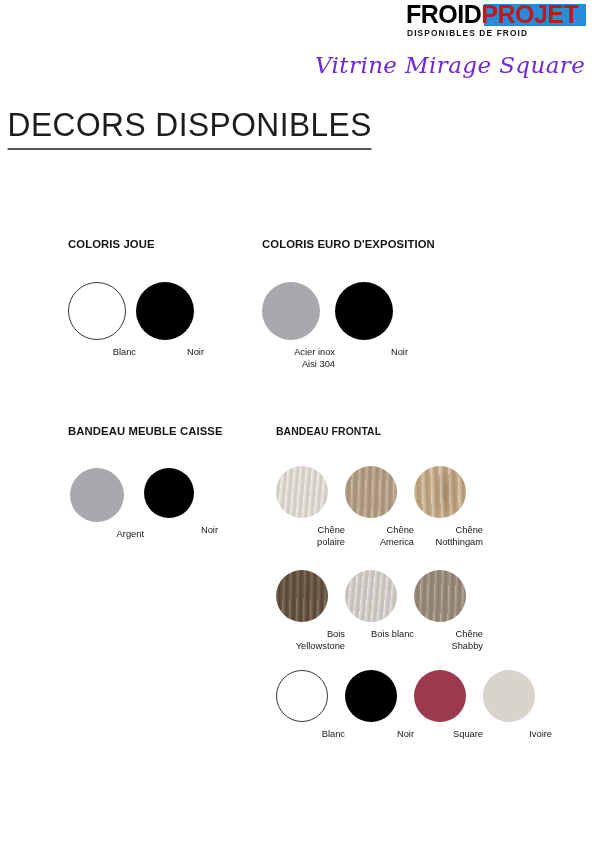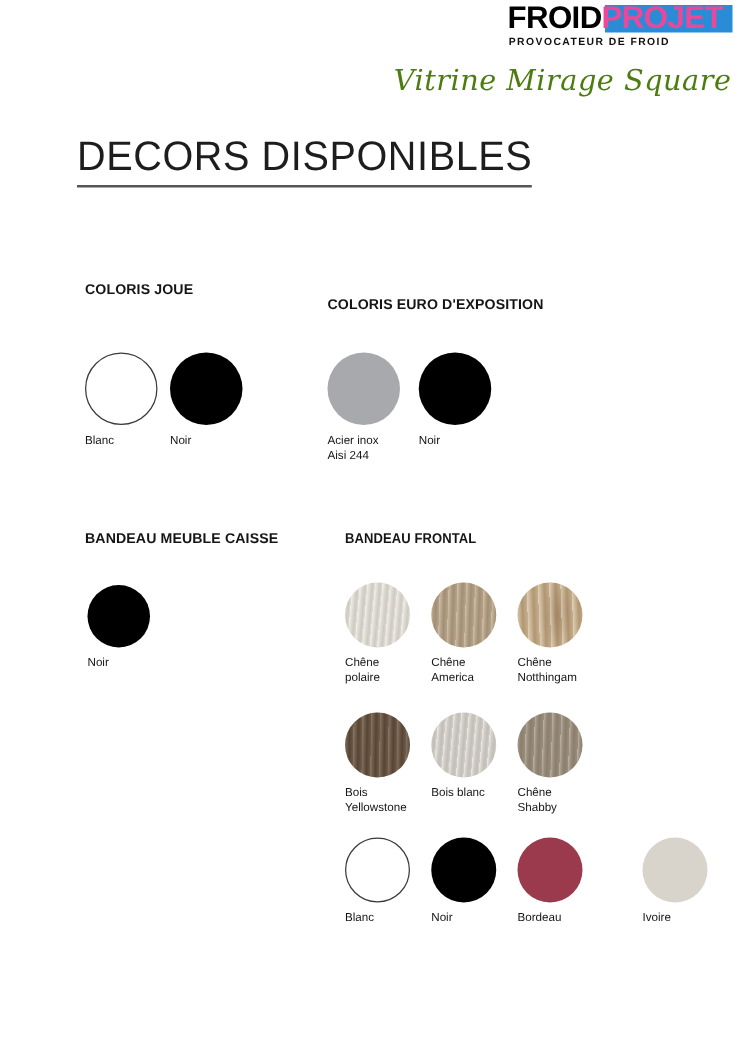--- a/index.html
+++ b/index.html
@@ -43,21 +43,21 @@
     top: -2px;
     width: 180px;
     font-family: "Liberation Sans", sans-serif;
     font-weight: bold;
     font-size: 25px;
     letter-spacing: -0.5px;
     line-height: 25px;
     white-space: nowrap;
   }
   .logo-text .euro { color: #000000; }
-  .logo-text .projet { color: #ec4899; }
+  .logo-text .projet { color: #b91c1c; }
   .logo-sub {
     position: absolute;
     top: 24px;
     left: 1px;
     width: 180px;
     font-size: 8.3px;
     font-weight: bold;
     letter-spacing: 1.15px;
     color: #111111;
     white-space: nowrap;
@@ -66,32 +66,31 @@
   
   .script-title {
     position: absolute;
     top: 52px;
     left: 315px;
     width: 265px;
     text-align: center;
     font-family: "DejaVu Serif", serif;
     font-style: italic;
     font-size: 23px;
-    color: #4d7c0f;
+    color: #6d28d9;
     white-space: nowrap;
     letter-spacing: 0.4px;
   }
 
   
   .main-title-wrap {
     position: absolute;
     top: 106px;
     left: 0;
     width: 487px;
-    text-align: center;
   }
   .main-title {
     display: inline-block;
     font-family: "Liberation Sans", sans-serif;
     font-size: 33px;
     font-weight: 300;
     letter-spacing: 0.5px;
     color: #1d1d1d;
     padding-bottom: 4px;
     border-bottom: 2.2px solid #555555;
@@ -100,29 +99,30 @@
 
   
   .section-title {
     position: absolute;
     font-size: 11.3px;
     font-weight: bold;
     letter-spacing: 0.1px;
     color: #151515;
     white-space: nowrap;
   }
-  .sec-joue      { top: 226px; left: 68px; }
+  .sec-joue      { top: 238px; left: 68px; }
   .sec-plan      { top: 238px; left: 262px; }
   .sec-caisse    { top: 425px; left: 68px; }
   .sec-bandeau   { top: 425px; left: 276px; transform: scaleX(0.92); transform-origin: left center; }
 
   
   .swatch-row {
     position: absolute;
     display: flex;
+    text-align: right;
   }
   .swatch {
     display: block;
     position: relative;
   }
   .dot {
     border-radius: 50%;
     display: block;
   }
   .dot-outline {
@@ -157,21 +157,21 @@
 </head>
 <body>
 
 <div class="logo-block">
   <div class="logo-main">
     <div class="logo-blue"></div>
     <div class="logo-text">
       <span class="euro">FROID</span><span class="projet">PROJET</span>
     </div>
   </div>
-  <div class="logo-sub">PROVOCATEUR DE FROID</div>
+  <div class="logo-sub">DISPONIBLES DE FROID</div>
 </div>
 
 <div class="script-title">Vitrine Mirage Square</div>
 
 <div class="main-title-wrap">
   <span class="main-title">DECORS DISPONIBLES</span>
 </div>
 
 <div class="section-title sec-joue">COLORIS JOUE</div>
 <div class="section-title sec-plan">COLORIS EURO D'EXPOSITION</div>
@@ -185,29 +185,33 @@
     </div>
     <div class="swatch" style="width: 68px;">
       <span class="dot" style="width: 58px; height: 58px; background: rgb(0, 0, 0);"></span>
       <div class="caption">Noir</div>
     </div>
   </div>
 <div class="swatch-row g-plan">
     <div class="swatch" style="width: 73px;">
       <span class="dot" style="width: 58px; height: 58px; background: rgb(168, 169, 172);"></span>
       <div class="caption">Acier inox
-Aisi 244</div>
+Aisi 304</div>
     </div>
     <div class="swatch" style="width: 73px;">
       <span class="dot" style="width: 58px; height: 58px; background: rgb(0, 0, 0);"></span>
       <div class="caption">Noir</div>
     </div>
   </div>
 <div class="swatch-row g-caisse">
     <div class="swatch" style="width: 74px;">
+      <span class="dot" style="width: 54px; height: 54px; background: rgb(168, 169, 172);"></span>
+      <div class="caption">Argent</div>
+    </div>
+    <div class="swatch" style="width: 74px;">
       <span class="dot" style="width: 50px; height: 50px; background: rgb(0, 0, 0);"></span>
       <div class="caption">Noir</div>
     </div>
   </div>
 <div class="swatch-row g-band1">
     <div class="swatch" style="width: 69px;">
       <span class="dot" style="width: 52px; height: 52px; background: rgb(222, 219, 211); position: relative;">
         <span class="grain" style="background-image: repeating-linear-gradient(95deg, rgba(255, 255, 255, 0.55) 0px, rgba(255, 255, 255, 0) 2px, rgba(150, 140, 125, 0.22) 4px, rgba(255, 255, 255, 0) 6px);"></span>
       </span>
       <div class="caption">Chêne
@@ -254,19 +258,19 @@
     <div class="swatch" style="width: 69px;">
       <span class="dot dot-outline" style="width: 52px; height: 52px;"></span>
       <div class="caption">Blanc</div>
     </div>
     <div class="swatch" style="width: 69px;">
       <span class="dot" style="width: 52px; height: 52px; background: rgb(0, 0, 0);"></span>
       <div class="caption">Noir</div>
     </div>
     <div class="swatch" style="width: 69px;">
       <span class="dot" style="width: 52px; height: 52px; background: rgb(154, 58, 76);"></span>
-      <div class="caption">Bordeau</div>
-    </div>
-    <div class="swatch" style="width: 69px; margin-left: 31px;">
+      <div class="caption">Square</div>
+    </div>
+    <div class="swatch" style="width: 69px;">
       <span class="dot" style="width: 52px; height: 52px; background: rgb(216, 211, 203);"></span>
       <div class="caption">Ivoire</div>
     </div>
   </div>
 
 </body></html>

